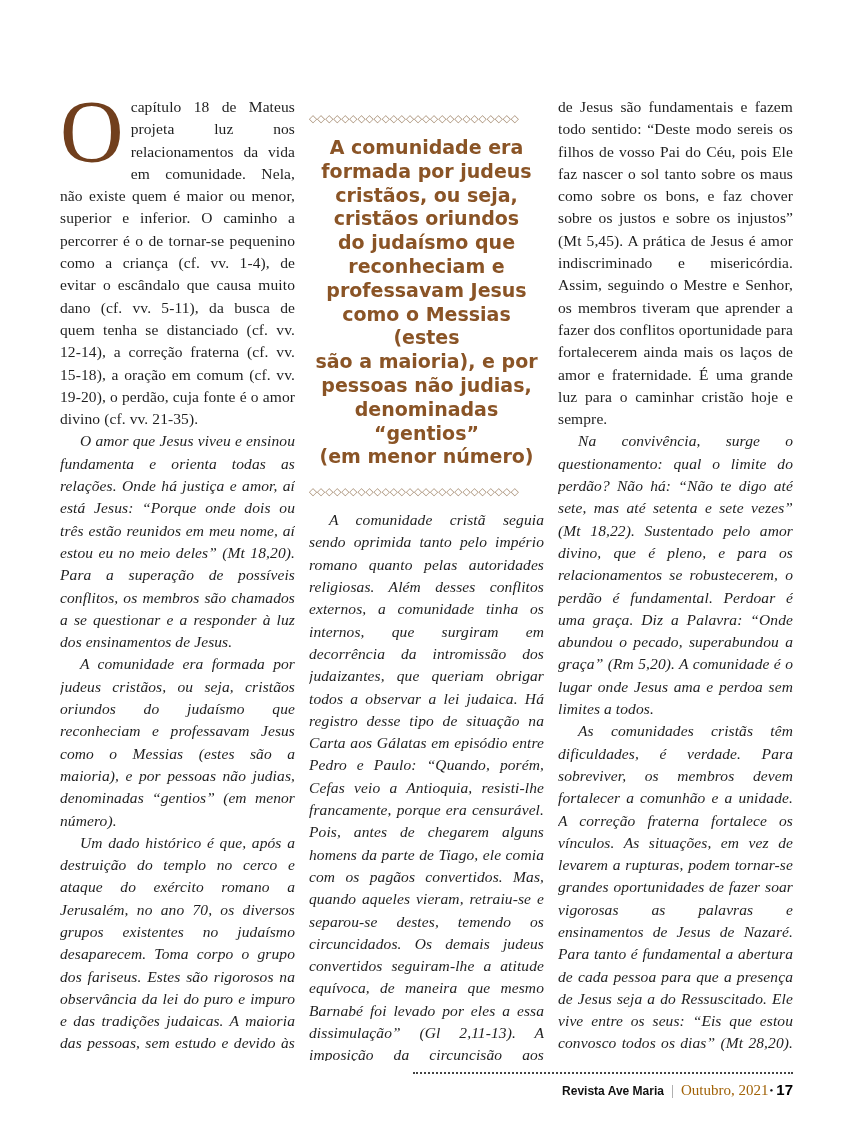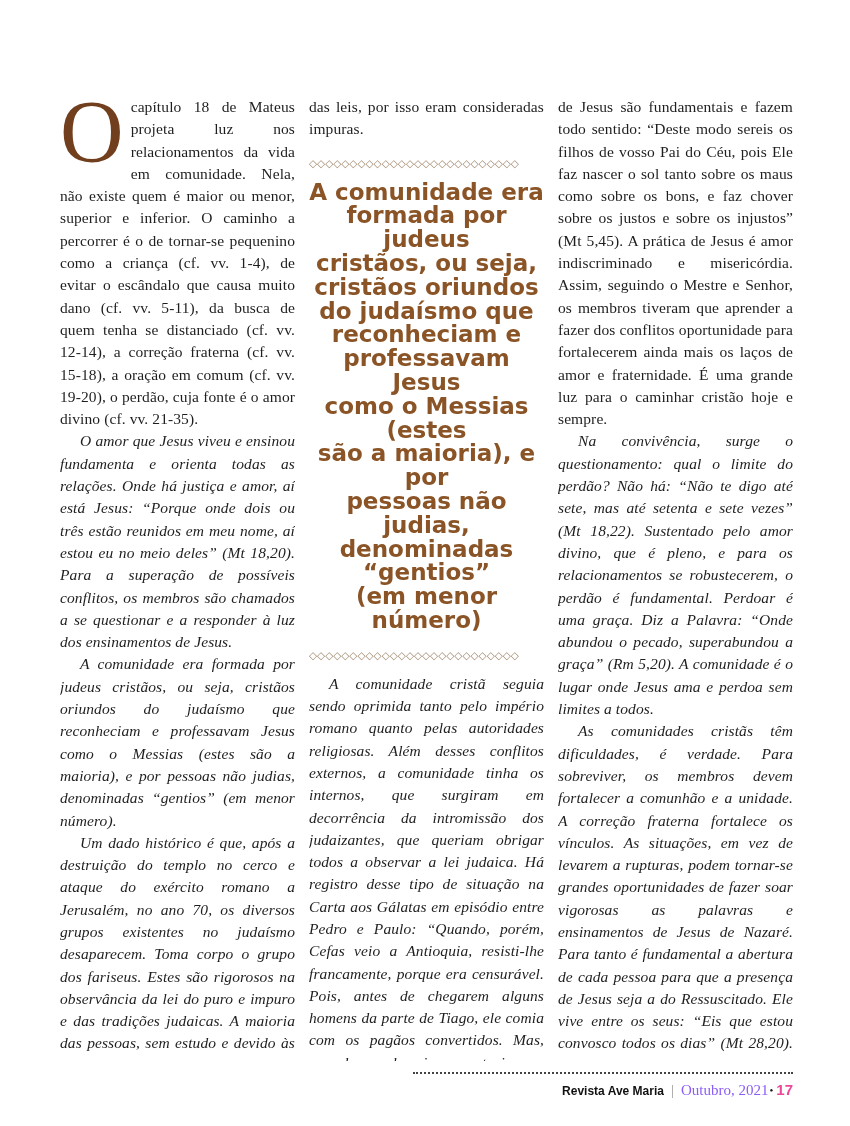--- a/index.html
+++ b/index.html
@@ -48,21 +48,21 @@
     line-height: 12px;
     white-space: nowrap;
     overflow: hidden;
     margin: 16px 0 12px 0;
   }
   .pull-quote {
     white-space: pre-line;
     text-align: center;
     font-family: "DejaVu Sans", sans-serif;
     font-weight: bold;
-    font-size: 23px;
+    font-size: 19px;
     line-height: 23.8px;
     color: #8a5426;
     margin: 2px 0;
   }
   .footer {
     position: absolute;
     top: 1072px;
     right: 57px;
     width: 380px;
   }
@@ -83,53 +83,52 @@
   }
   .footer-text .divi {
     color: #999;
     font-family: "Liberation Serif", serif;
     font-size: 15px;
     margin: 0 7px;
   }
   .footer-text .issue {
     font-family: "Liberation Serif", serif;
     font-size: 15px;
-    color: #8b5cf6;
+    color: #a16207;
   }
   .footer-text .bullet {
     font-size: 11px;
     color: #111;
     margin: 0 3px 0 1px;
     vertical-align: 1px;
   }
   .footer-text .pnum {
     font-family: "Liberation Sans", sans-serif;
     font-weight: bold;
     font-size: 15px;
-    color: #ec4899;
+    color: #000000;
   }
 </style>
 </head>
 <body>
 
 <div class="page">
 
   <div class="columns">
 
     <div class="col">
       <p class="body">
         <span class="dropcap">O</span><span>capítulo 18 de Mateus projeta luz nos relacionamentos da vida em comunidade. Nela, não existe quem é maior ou menor, superior e inferior. O caminho a percorrer é o de tornar-se pequenino como a criança (cf. vv. 1-4), de evitar o escândalo que causa muito dano (cf. vv. 5-11), da busca de quem tenha se distanciado (cf. vv. 12-14), a correção fraterna (cf. vv. 15-18), a oração em comum (cf. vv. 19-20), o perdão, cuja fonte é o amor divino (cf. vv. 21-35).</span>
       </p>
       <p class="body indent">O amor que Jesus viveu e ensinou fundamenta e orienta todas as relações. Onde há justiça e amor, aí está Jesus: “Porque onde dois ou três estão reunidos em meu nome, aí estou eu no meio deles” (Mt 18,20). Para a superação de possíveis conflitos, os membros são chamados a se questionar e a responder à luz dos ensinamentos de Jesus.</p>
       <p class="body indent">A comunidade era formada por judeus cristãos, ou seja, cristãos oriundos do judaísmo que reconheciam e professavam Jesus como o Messias (estes são a maioria), e por pessoas não judias, denominadas “gentios” (em menor número).</p>
       <p class="body indent">Um dado histórico é que, após a destruição do templo no cerco e ataque do exército romano a Jerusalém, no ano 70, os diversos grupos existentes no judaísmo desaparecem. Toma corpo o grupo dos fariseus. Estes são rigorosos na observância da lei do puro e impuro e das tradições judaicas. A maioria das pessoas, sem estudo e devido às condições de sobrevivência, não conseguia seguir estritamente a observância</p>
     </div>
 
     <div class="col">
-      <p class="body">das leis, por isso eram consideradas impuras.</p>
       <div class="ornament">◇◇◇◇◇◇◇◇◇◇◇◇◇◇◇◇◇◇◇◇◇◇◇◇◇◇</div>
       <div class="pull-quote">A comunidade era
 formada por judeus
 cristãos, ou seja,
 cristãos oriundos
 do judaísmo que
 reconheciam e
 professavam Jesus
 como o Messias (estes
 são a maioria), e por

